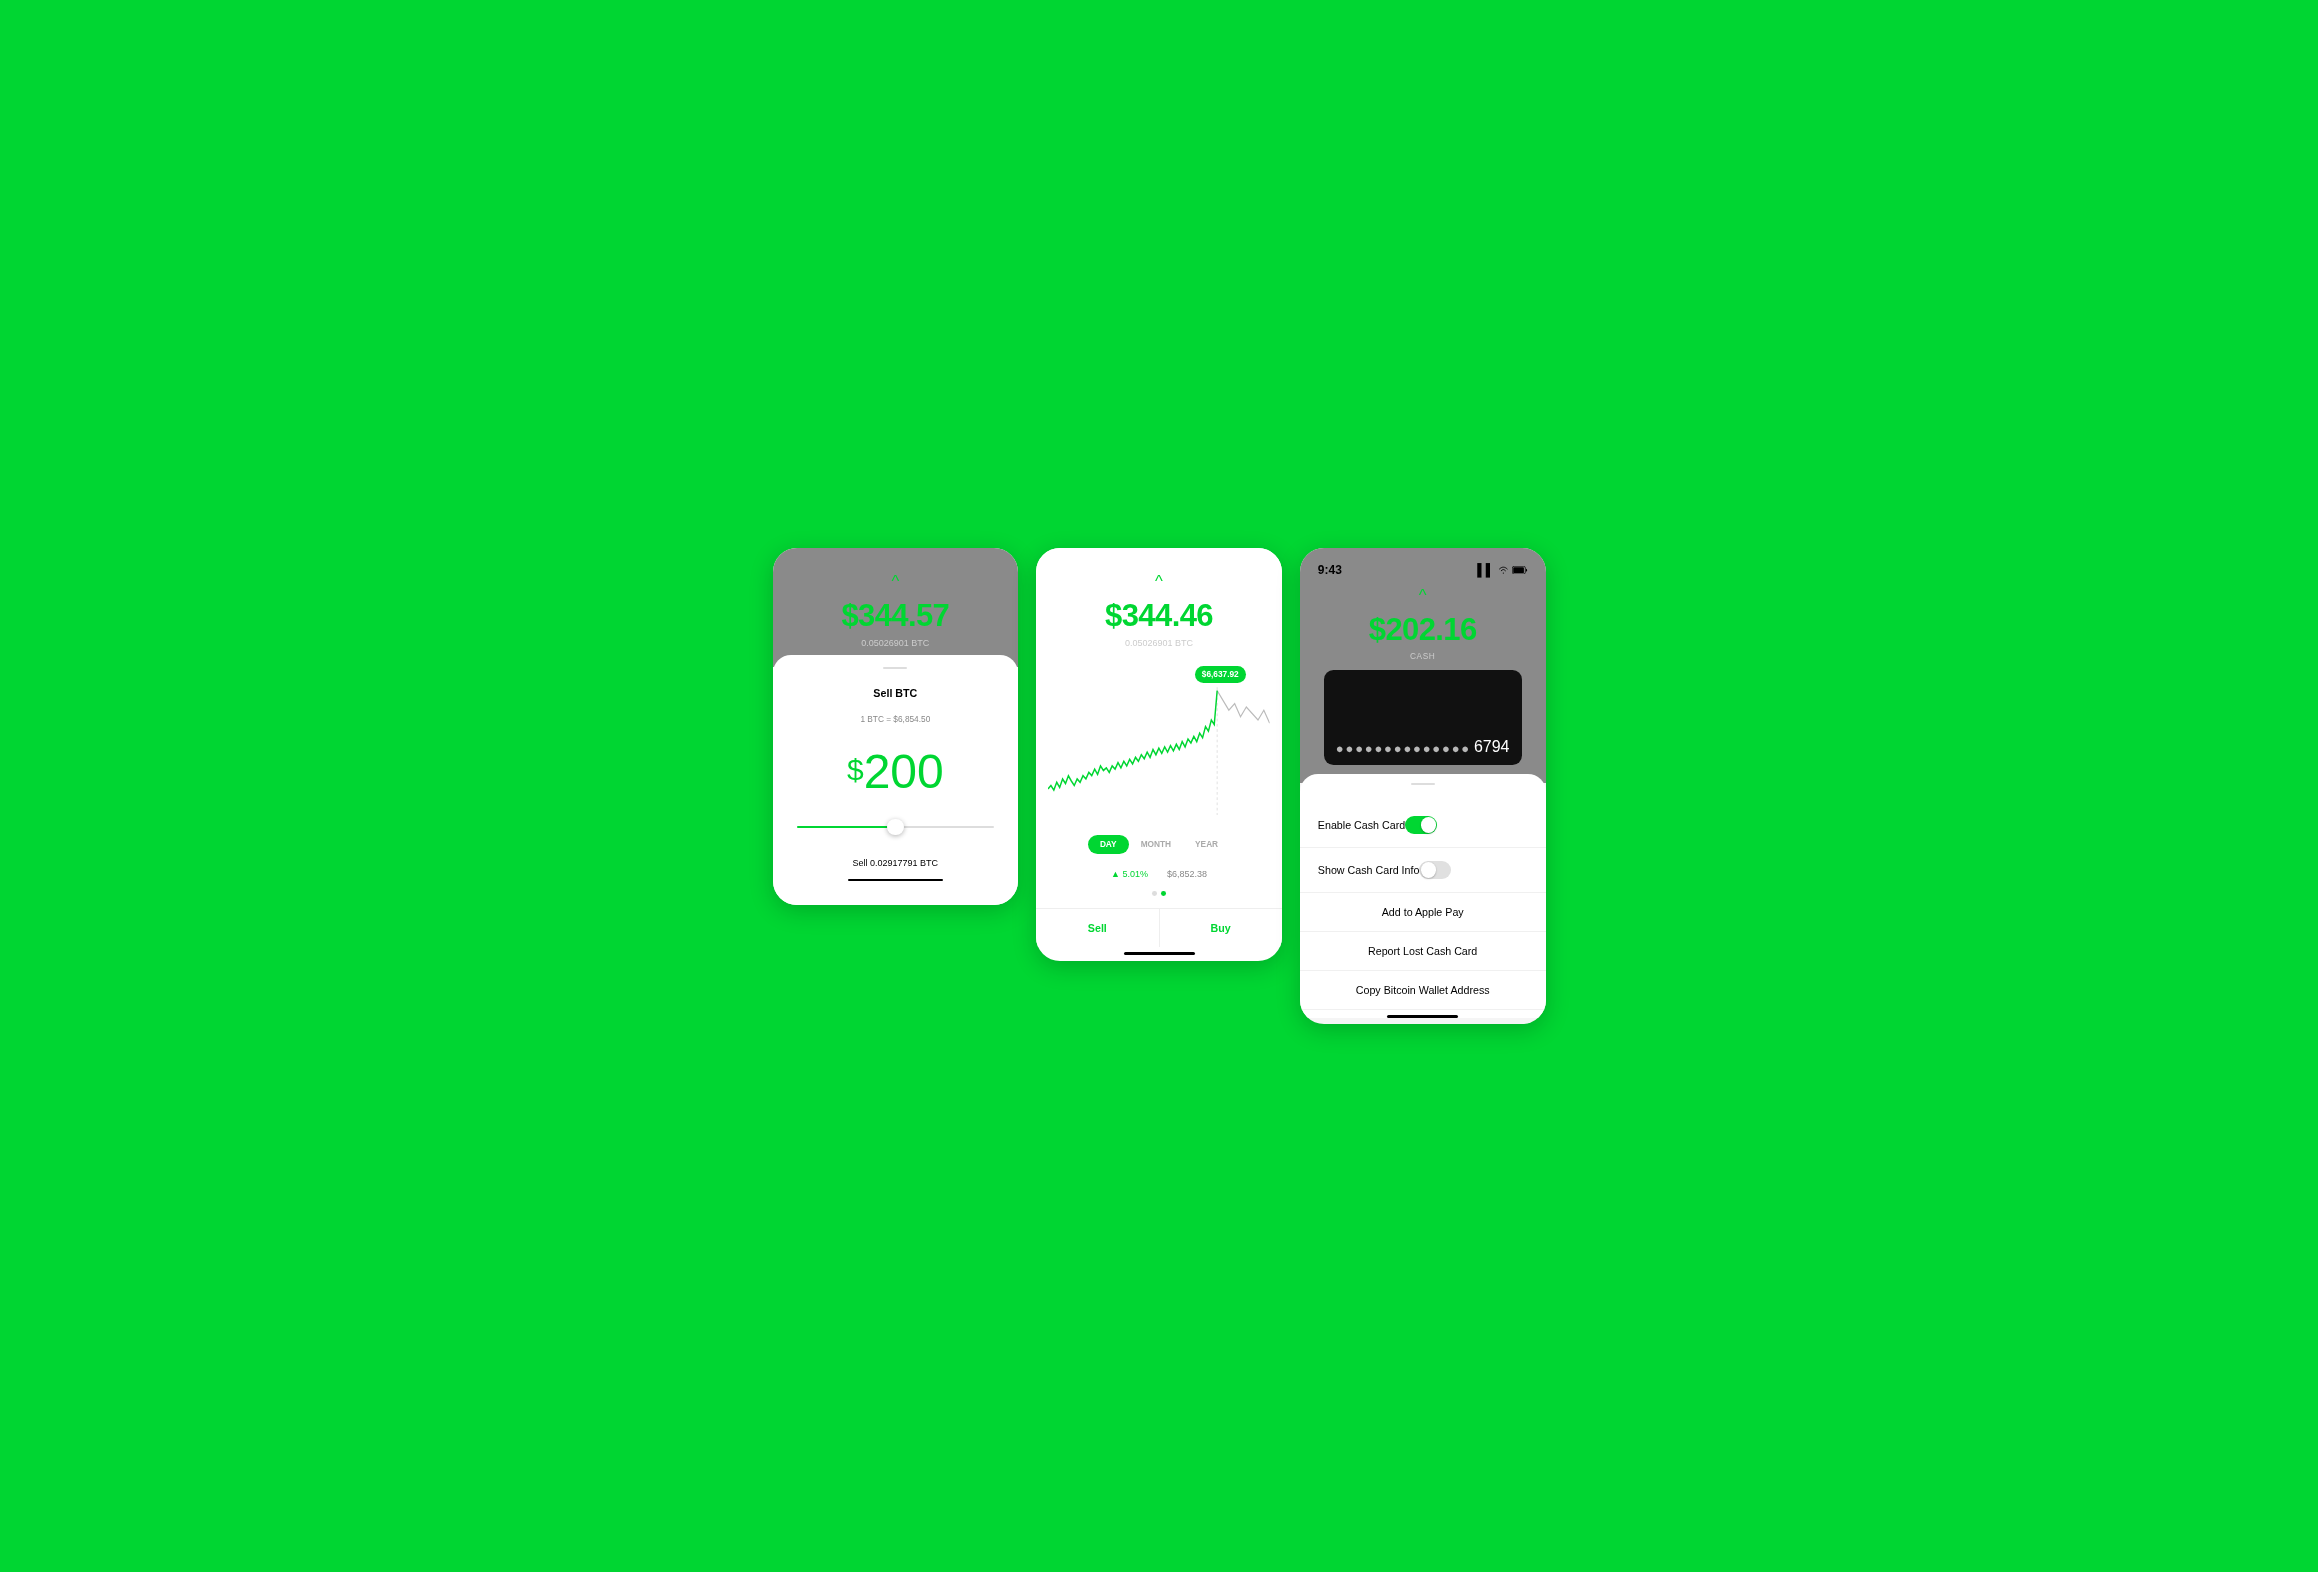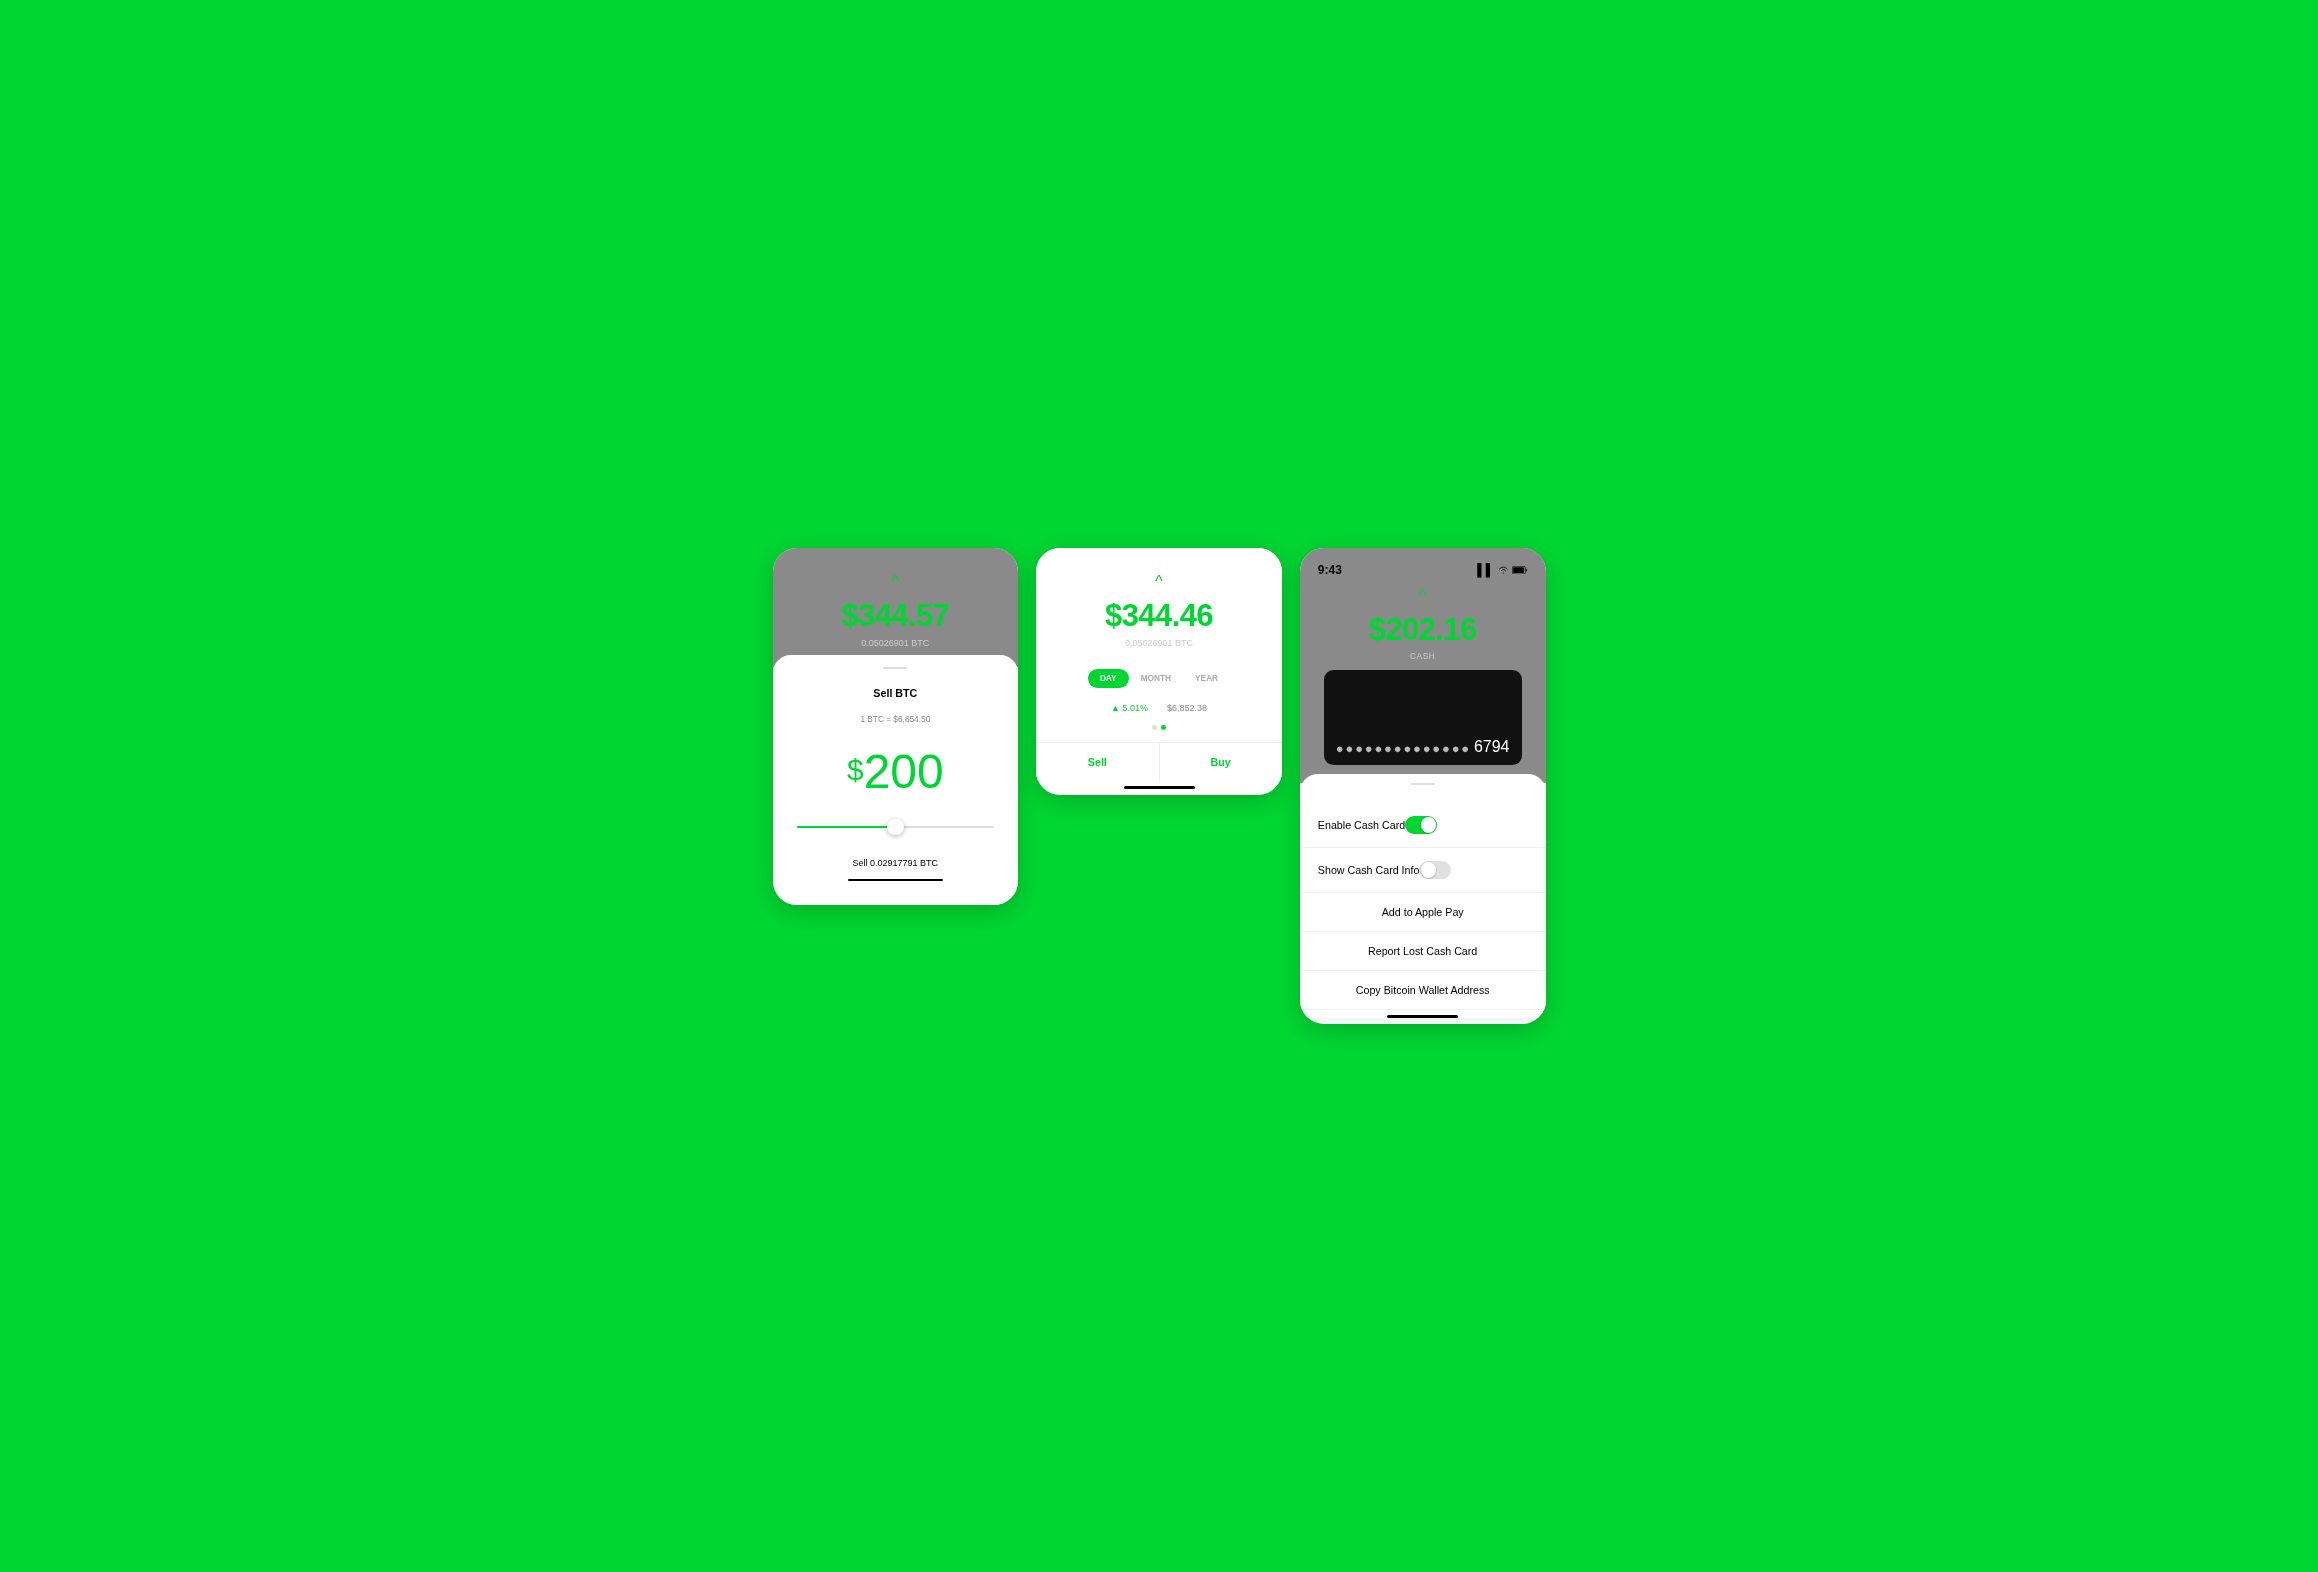--- a/index.html
+++ b/index.html
@@ -387,20 +387,45 @@
       <div class="sell-btc-label">Sell 0.02917791 BTC</div>
       <div class="sell-btc-underline"></div>
     </div>
   </div>
 
   <div class="phone-screen screen2">
     <div class="screen2-top">
       <span class="chevron-up">^</span>
       <div class="btc-price-main">$344.46</div>
       <div class="btc-sub">0.05026901 BTC</div>
+    </div>
+    <div class="chart-area">
+      <div class="price-tooltip">$6,637.92</div>
+      <svg class="chart-svg" viewBox="0 0 380 200" preserveAspectRatio="none">
+
+        <defs>
+          <clipPath id="chartClip">
+            <rect x="0" y="0" width="380" height="200"></rect>
+          </clipPath>
+        </defs>
+
+        <line x1="290" y1="5" x2="290" y2="200" stroke="#ccc" stroke-width="1" stroke-dasharray="4,4"></line>
+
+        <polyline clip-path="url(#chartClip)" points="290,10 310,40 320,30 330,50 340,35 350,45 360,55 370,40 380,60" fill="none" stroke="#bbb" stroke-width="2"></polyline>
+
+        <polyline clip-path="url(#chartClip)" points="
+          0,160 5,155 10,162 15,150 20,158 25,145 30,152 35,140 40,148 45,155
+          50,145 55,150 60,140 65,145 70,135 75,140 80,130 85,138 90,125 95,132
+          100,128 105,135 110,125 115,130 120,120 125,128 130,118 135,125 140,115
+          145,122 150,112 155,118 160,108 165,114 170,104 175,112 180,100 185,108
+          190,98 195,106 200,96 205,104 210,94 215,102 220,92 225,100 230,88
+          235,96 240,84 245,90 250,80 255,88 260,75 265,82 270,65 275,72 280,55
+          285,62 290,10
+        " fill="none" stroke="#00D632" stroke-width="2.5"></polyline>
+      </svg>
     </div>
     <div class="time-selector">
       <button class="time-btn active">DAY</button>
       <button class="time-btn inactive">MONTH</button>
       <button class="time-btn inactive">YEAR</button>
     </div>
     <div class="chart-stats">
       <span class="chart-change-positive">▲ 5.01%</span>
       <span class="chart-price-value">$6,852.38</span>
     </div>

